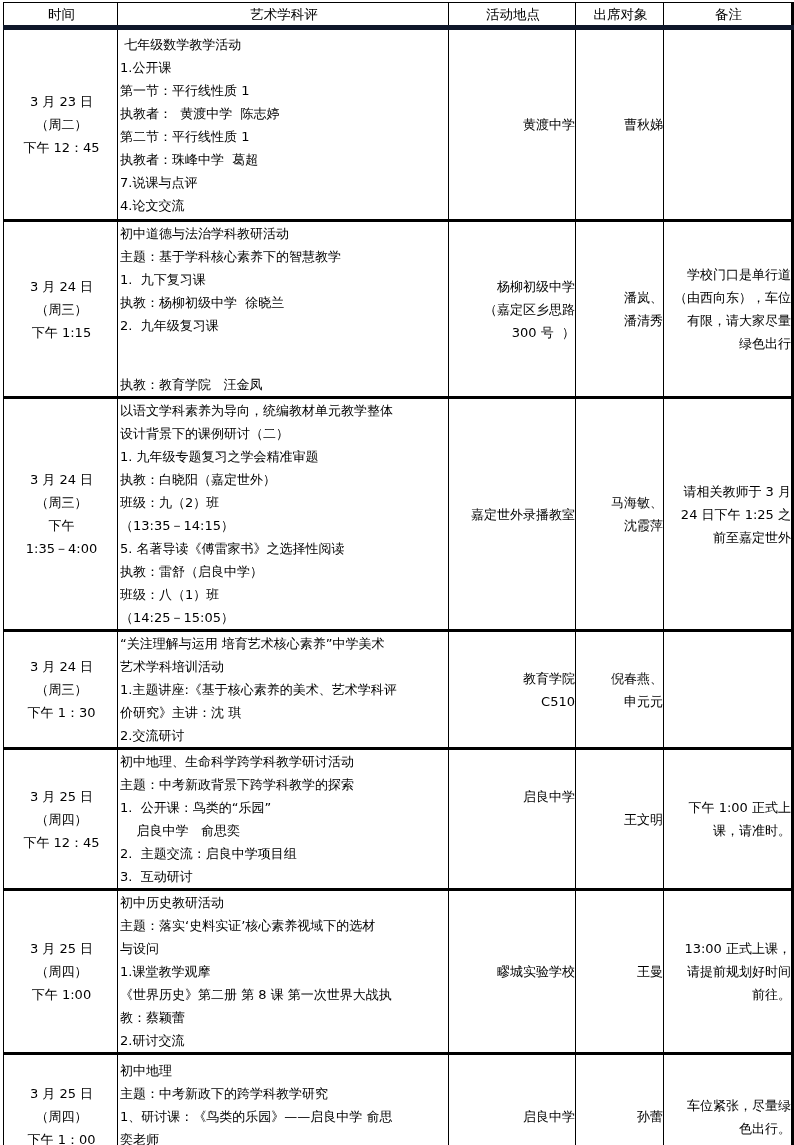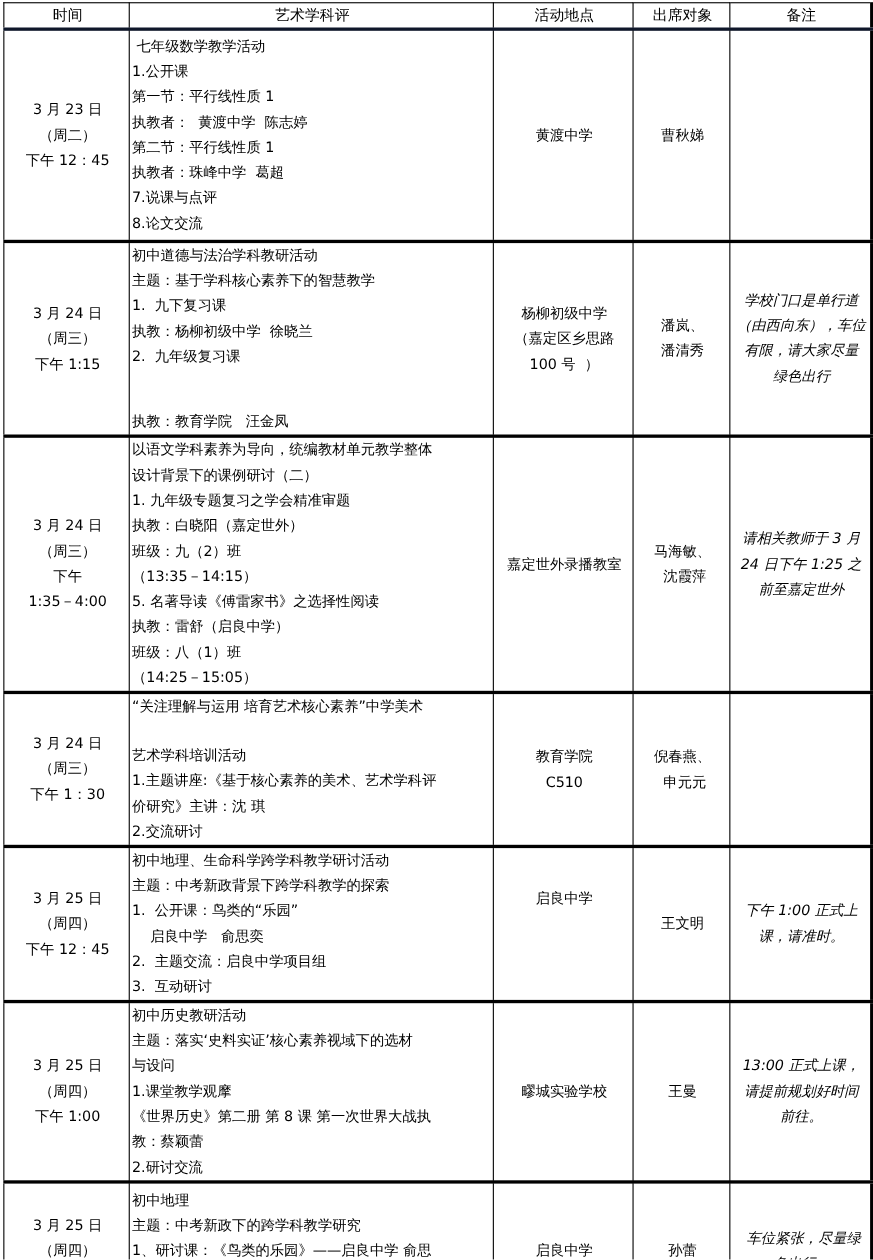--- a/index.html
+++ b/index.html
@@ -13,27 +13,27 @@
   }
   table.schedule th, table.schedule td {
     border: 1px solid #000;
     padding: 0 0 0 2px;
     vertical-align: middle;
     line-height: 23px;
     font-weight: normal;
     overflow: hidden;
   }
   table.schedule thead th { height: 22px; line-height: 22px; text-align: center; font-size: 13.5px; }
-  table.schedule thead tr { border-bottom: 3px solid #0f172a; }
+  table.schedule thead tr { border-bottom: 5px solid #0f172a; }
   table.schedule tbody tr { border-bottom: 3px solid #000; }
   table.schedule { border-right: 3px solid #000; }
   td.time { text-align: center; }
   td.content { text-align: left; padding-left: 1px; }
-  td.place, td.attendee { text-align: center; }
-  td.notes { text-align: center; padding-left: 1px; font-style: italic; }
+  td.place, td.attendee { text-align: right; }
+  td.notes { text-align: right; padding-left: 1px; }
   .line { display: block; white-space: nowrap; }
   .time .line { white-space: nowrap; }
   .notes .line { white-space: nowrap; }
 </style>
 </head>
 <body>
 
 <table class="schedule">
   <colgroup>
     <col style="width:114px">
@@ -59,21 +59,21 @@
           <span class="line" style="white-space: pre;">下午 12：45</span>
         </td>
         <td class="content">
           <span class="line" style="white-space: pre;"> 七年级数学教学活动</span>
           <span class="line" style="white-space: pre;">1.公开课</span>
           <span class="line" style="white-space: pre;">第一节：平行线性质 1</span>
           <span class="line" style="white-space: pre;">执教者：  黄渡中学  陈志婷</span>
           <span class="line" style="white-space: pre;">第二节：平行线性质 1</span>
           <span class="line" style="white-space: pre;">执教者：珠峰中学  葛超</span>
           <span class="line" style="white-space: pre;">7.说课与点评</span>
-          <span class="line" style="white-space: pre;">8.论文交流</span>
+          <span class="line" style="white-space: pre;">4.论文交流</span>
         </td>
         <td class="place">
           <span class="line" style="white-space: pre;">黄渡中学</span>
         </td>
         <td class="attendee">
           <span class="line" style="white-space: pre;">曹秋娣</span>
         </td>
         <td class="notes"></td>
       </tr>
       <tr style="height: 143px;">
@@ -86,21 +86,21 @@
           <span class="line" style="white-space: pre;">初中道德与法治学科教研活动</span>
           <span class="line" style="white-space: pre;">主题：基于学科核心素养下的智慧教学</span>
           <span class="line" style="white-space: pre;">1.  九下复习课</span>
           <span class="line" style="white-space: pre;">执教：杨柳初级中学  徐晓兰</span>
           <span class="line" style="white-space: pre;">2.  九年级复习课</span>
           <span class="line" style="white-space: pre; margin-top: 36px;">执教：教育学院   汪金凤</span>
         </td>
         <td class="place">
           <span class="line" style="white-space: pre;">杨柳初级中学</span>
           <span class="line" style="white-space: pre;">（嘉定区乡思路</span>
-          <span class="line" style="white-space: pre;">100 号  ）</span>
+          <span class="line" style="white-space: pre;">300 号  ）</span>
         </td>
         <td class="attendee">
           <span class="line" style="white-space: pre;">潘岚、</span>
           <span class="line" style="white-space: pre;">潘清秀</span>
         </td>
         <td class="notes">
           <span class="line" style="white-space: pre;">学校门口是单行道</span>
           <span class="line" style="white-space: pre;">（由西向东），车位</span>
           <span class="line" style="white-space: pre;">有限，请大家尽量</span>
           <span class="line" style="white-space: pre;">绿色出行</span>
@@ -139,21 +139,21 @@
         </td>
       </tr>
       <tr style="height: 114px;">
         <td class="time">
           <span class="line" style="white-space: pre;">3 月 24 日</span>
           <span class="line" style="white-space: pre;">（周三）</span>
           <span class="line" style="white-space: pre;">下午 1：30</span>
         </td>
         <td class="content">
           <span class="line" style="white-space: pre;">“关注理解与运用 培育艺术核心素养”中学美术</span>
-          <span class="line" style="white-space: pre; margin-top: 22px;">艺术学科培训活动</span>
+          <span class="line" style="white-space: pre;">艺术学科培训活动</span>
           <span class="line" style="white-space: pre;">1.主题讲座:《基于核心素养的美术、艺术学科评</span>
           <span class="line" style="white-space: pre;">价研究》主讲：沈 琪</span>
           <span class="line" style="white-space: pre;">2.交流研讨</span>
         </td>
         <td class="place">
           <span class="line" style="white-space: pre;">教育学院</span>
           <span class="line" style="white-space: pre;">C510</span>
         </td>
         <td class="attendee">
           <span class="line" style="white-space: pre;">倪春燕、</span>

